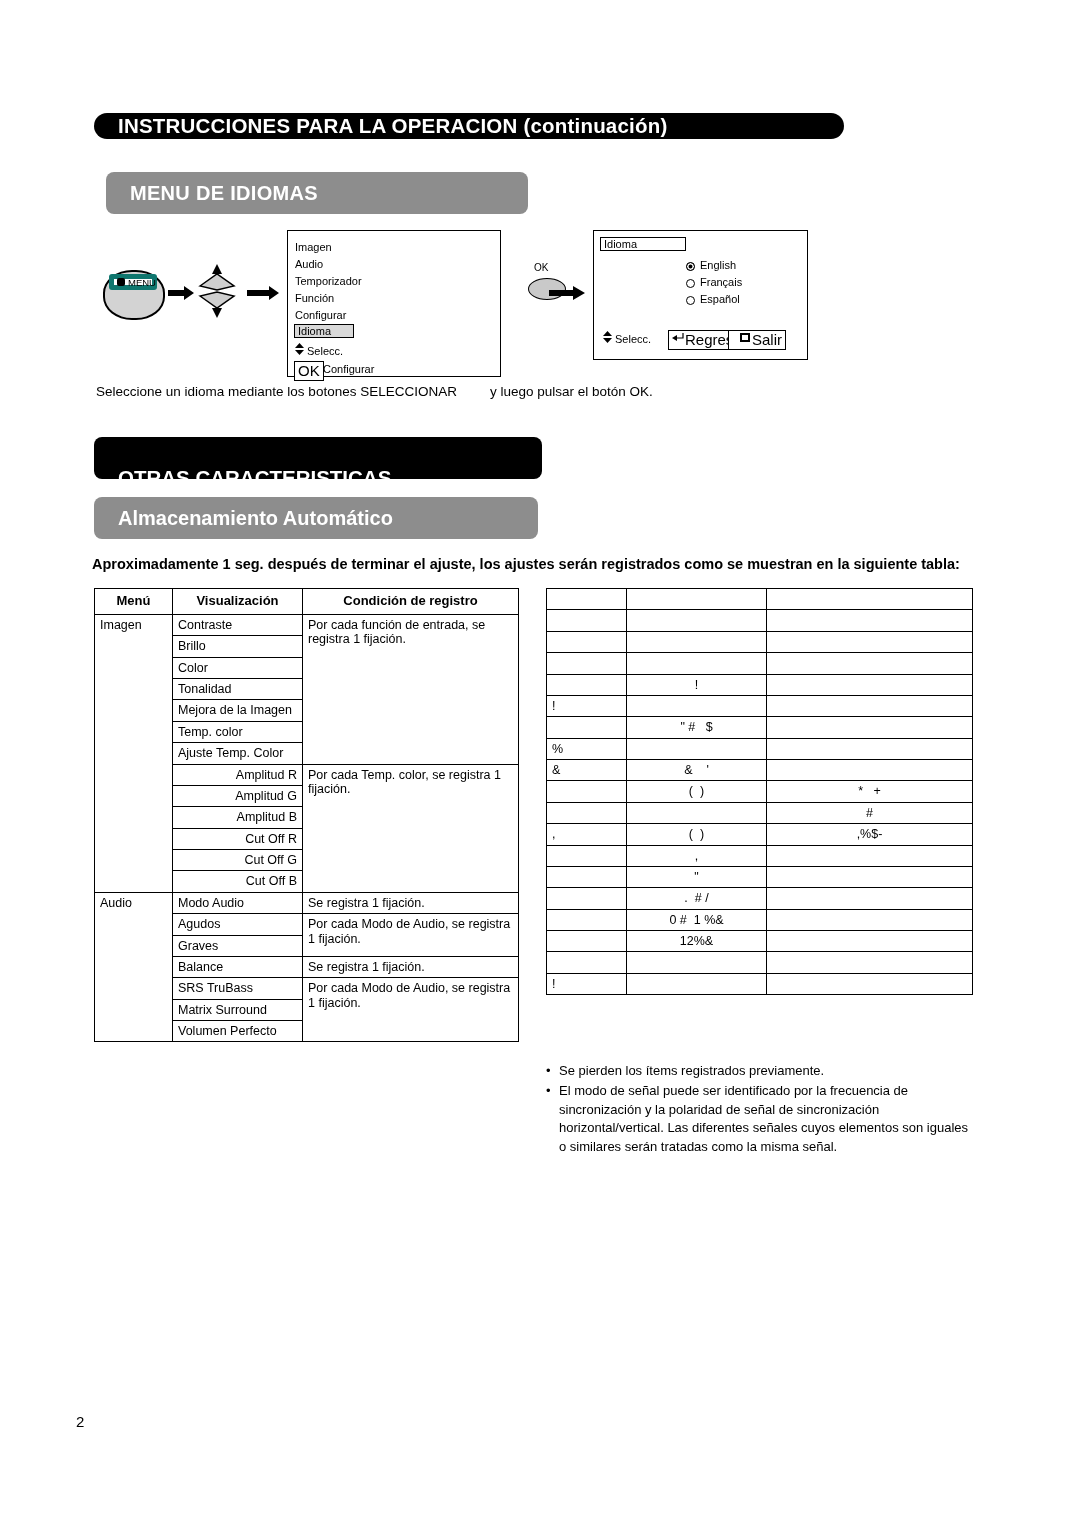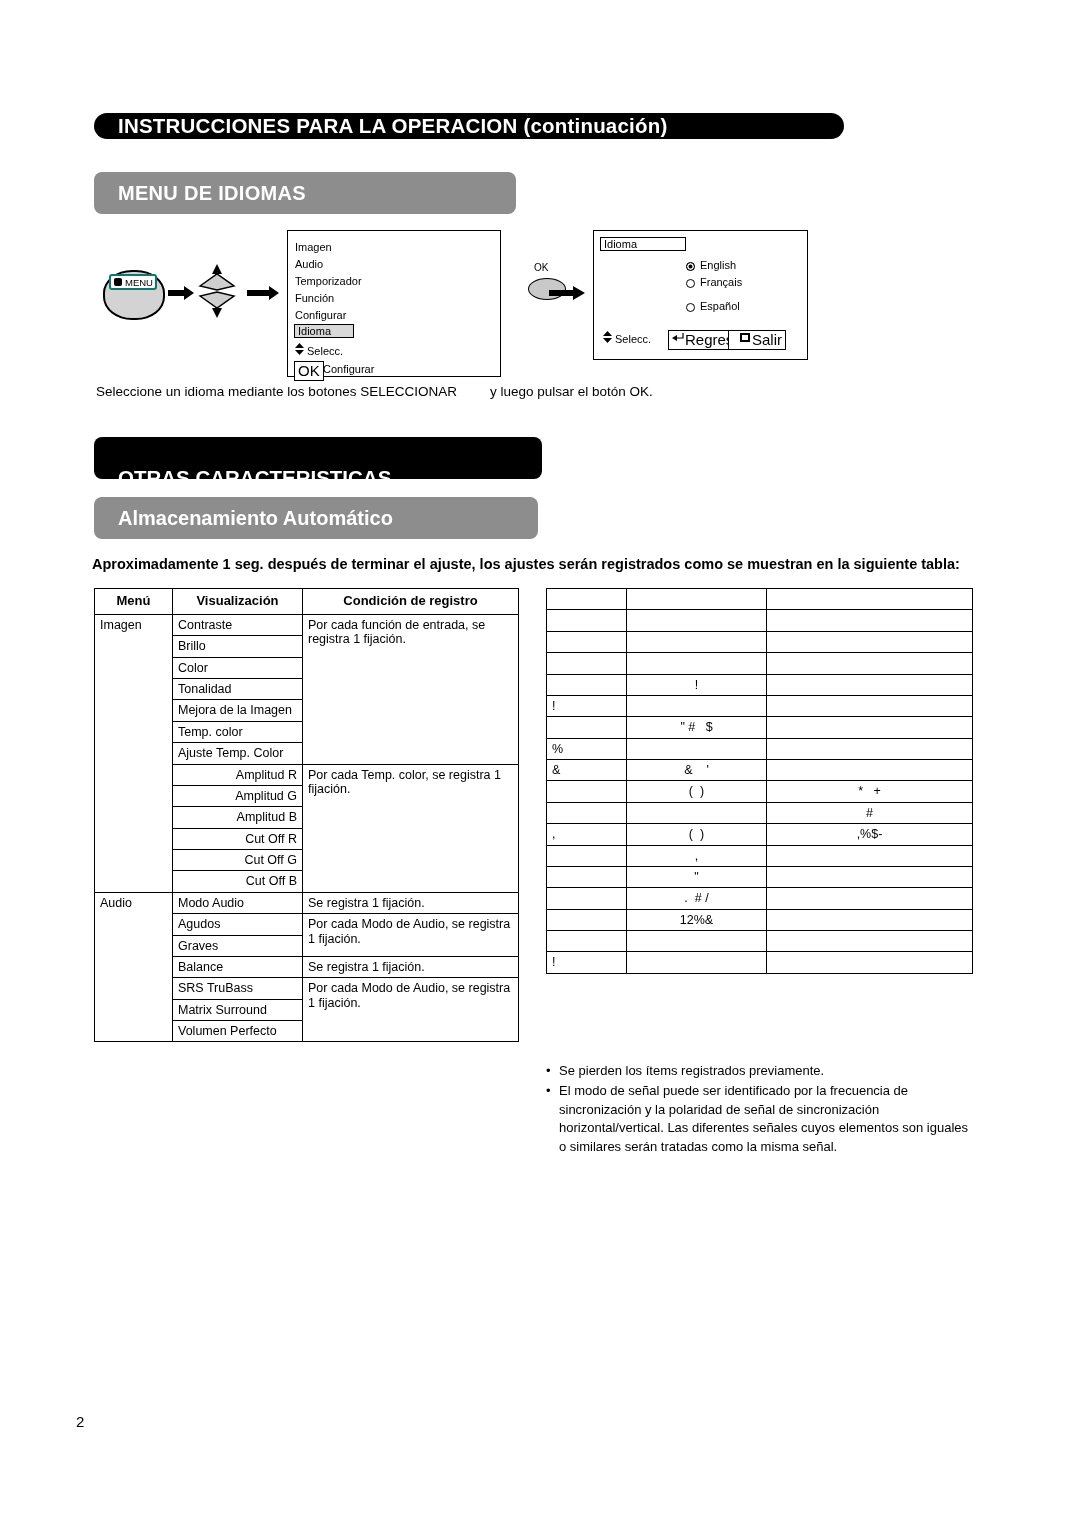--- a/index.html
+++ b/index.html
@@ -32,21 +32,21 @@
   }
   .banner-main span {
     color: #ffffff;
     font-size: 20.5px;
     font-weight: bold;
     letter-spacing: 0.2px;
   }
 
   .banner-grey {
     position: absolute;
-    left: 94px;
+    left: 106px;
     top: 172px;
     width: 422px;
     height: 42px;
     background: #8d8d8d;
     border-radius: 8px 8px 8px 8px;
     display: flex;
     align-items: center;
     padding-left: 24px;
     box-sizing: border-box;
   }
@@ -112,21 +112,21 @@
     width: 58px; height: 46px;
     border: 2px solid #000;
     border-radius: 29px / 23px;
     background: #d3d3d3;
   }
   .menu-btn-inner {
     position: absolute;
     left: 6px; top: 4px;
     width: 48px; height: 16px;
     background: #ffffff;
-    border: 2px solid #0f766e;
+    border: 5px solid #0f766e;
     border-radius: 3px;
     display: flex;
     align-items: center;
     padding-left: 3px;
     box-sizing: border-box;
     font-size: 9.5px;
   }
   .menu-btn-sq {
     width: 8px; height: 8px;
     background: #000;
@@ -363,21 +363,21 @@
 
   <div class="osd-box osd2">
     <div class="osd-hl" style="left:6px; top:6px; width:86px; height:14px; background:#ffffff;">Idioma</div>
 
     <div class="osd-line" style="left:92px; top:29px;">
       <span class="radio on"></span><span>English</span>
     </div>
     <div class="osd-line" style="left:92px; top:46px;">
       <span class="radio"></span><span>Français</span>
     </div>
-    <div class="osd-line" style="left:92px; top:63px;margin-top:7px;">
+    <div class="osd-line" style="left:92px; top:63px;">
       <span class="radio"></span><span>Español</span>
     </div>
 
     <svg style="position:absolute;left:9px;top:100px;" width="9" height="12">
       <polygon points="4.5,0 0,5 9,5" fill="#000"></polygon>
       <polygon points="4.5,12 0,7 9,7" fill="#000"></polygon>
     </svg>
     <div class="osd-line" style="left:21px; top:103px;">Selecc.</div>
 
     <div class="osd-okbox" style="left:74px; top:99px; padding-left:16px;">Regresar</div>
@@ -561,20 +561,25 @@
         <td class="ta-c">"</td>
         <td class="ta-c">&nbsp;</td>
       </tr>
       <tr>
         <td>&nbsp;</td>
         <td class="ta-c">.&nbsp;&nbsp;#&nbsp;/</td>
         <td class="ta-c">&nbsp;</td>
       </tr>
       <tr>
         <td>&nbsp;</td>
+        <td class="ta-c">0&nbsp;#&nbsp;&nbsp;1&nbsp;%&amp;</td>
+        <td class="ta-c">&nbsp;</td>
+      </tr>
+      <tr>
+        <td>&nbsp;</td>
         <td class="ta-c">12%&amp;</td>
         <td class="ta-c">&nbsp;</td>
       </tr>
       <tr>
         <td>&nbsp;</td>
         <td class="ta-c">&nbsp;</td>
         <td class="ta-c">&nbsp;</td>
       </tr>
       <tr>
         <td>!</td>

